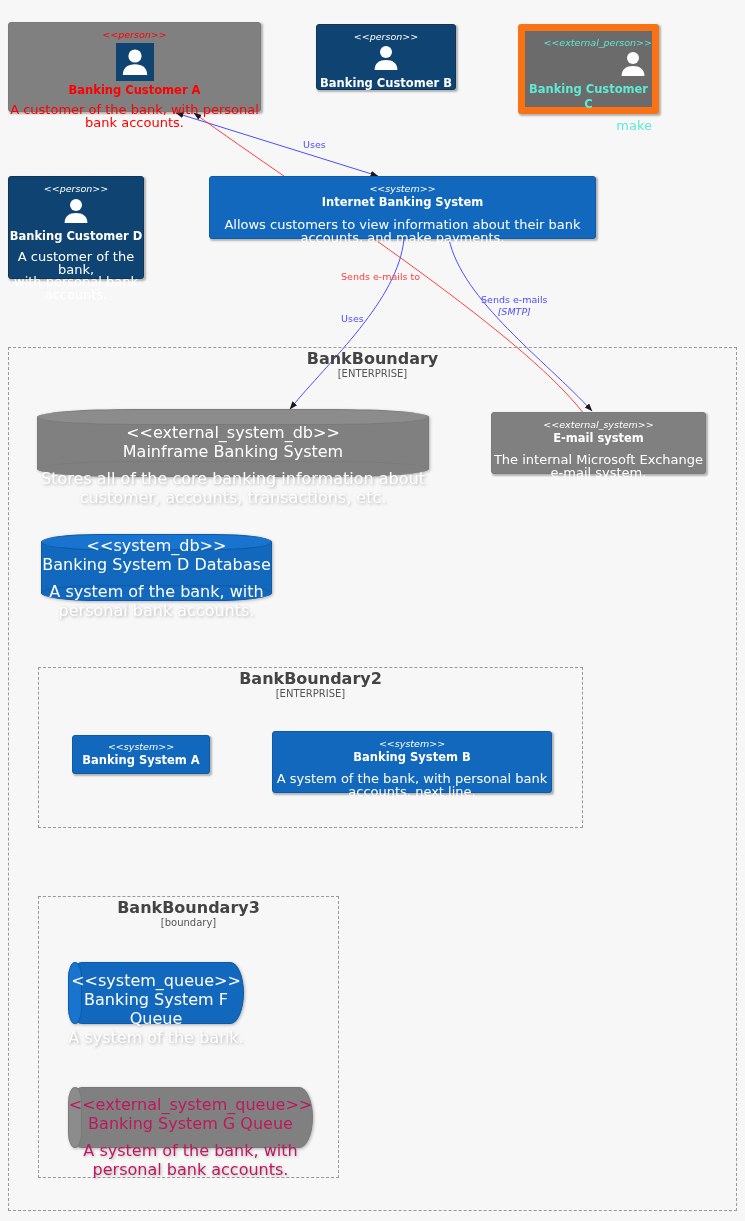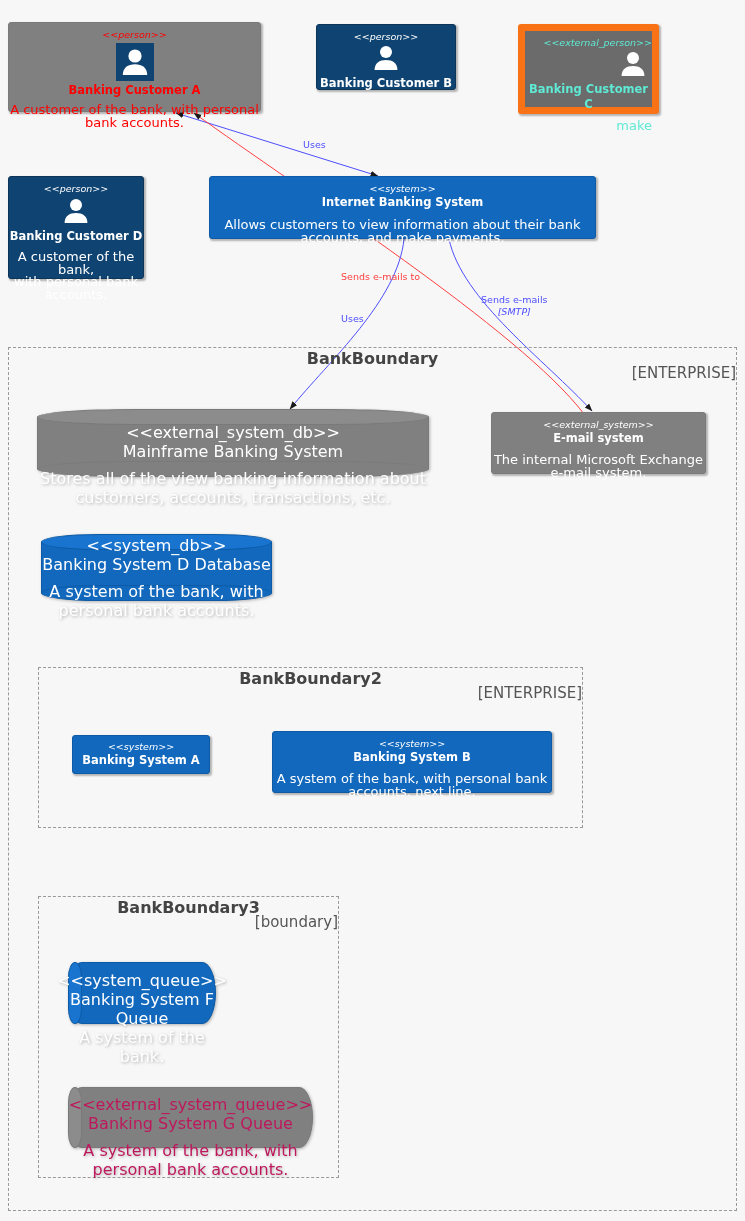--- a/index.html
+++ b/index.html
@@ -36,25 +36,24 @@
     text-align: center;
     color: #444444;
   }
   .boundary-name {
     font-size: 16px;
     font-weight: bold;
     line-height: 15px;
     letter-spacing: 0px;
   }
   .boundary-type {
-    font-size: 15px;
+    font-size: 10px;
     font-weight: normal;
     line-height: 15px;
     color: #555555;
-    text-align: right;
   }
 
   
   .node {
     position: absolute;
     box-sizing: border-box;
     display: flex;
     flex-direction: column;
     align-items: center;
     justify-content: flex-start;
@@ -265,21 +264,21 @@
     </div>
   </div>
 
   <div class="cyl" style="left:37px; top:409px; width:392px; height:68px;">
     <div class="body" style="top:8px; bottom:8px; background:#808080; border-left:1px solid #7a7a7a; border-right:1px solid #7a7a7a;"></div>
     <div class="cap bot" style="background:#808080; border:1px solid #7a7a7a;"></div>
     <div class="cap top" style="background:#8c8c8c; border:1px solid #7a7a7a;"></div>
     <div class="cyl-content" style="padding-top:14px; color:#ffffff;">
       <div class="stereo">&lt;&lt;external_system_db&gt;&gt;</div>
       <div class="title">Mainframe Banking System</div>
-      <div class="desc" style="margin-top:8px;">Stores all of the view banking information about customers, accounts, transactions, etc.</div>
+      <div class="desc" style="margin-top:8px;">Stores all of the core banking information about customer, accounts, transactions, etc.</div>
     </div>
   </div>
 
   <div class="node rect fill-grey" style="left:491px; top:412px; width:215px; height:62px; padding-top:6px;">
     <div class="stereo">&lt;&lt;external_system&gt;&gt;</div>
     <div class="title">E-mail system</div>
     <div class="desc" style="margin-top:8px;">The internal Microsoft Exchange e-mail system.</div>
   </div>
 
   <div class="cyl" style="left:41px; top:534px; width:231px; height:67px;">
@@ -311,21 +310,21 @@
     <div class="desc" style="margin-top:8px;">A system of the bank, with personal bank accounts. next line.</div>
   </div>
 
   <div class="boundary" style="left:38px; top:896px; width:301px; height:282px;">
     <div class="boundary-label" style="top:3px;">
       <div class="boundary-name">BankBoundary3</div>
       <div class="boundary-type">[boundary]</div>
     </div>
   </div>
 
-  <div class="queue" style="left:68px; top:962px; width:148px; height:62px;">
+  <div class="queue" style="left:68px; top:962px; width:176px; height:62px;">
     <div class="qbody" style="background:#1168bd; border:1px solid #0d5ba6;"></div>
     <div class="qcap" style="left:0; background:#1874cf; border:1px solid #0d5ba6;"></div>
     <div class="queue-content" style="padding-top:9px; color:#ffffff;">
       <div class="stereo">&lt;&lt;system_queue&gt;&gt;</div>
       <div class="title">Banking System F Queue</div>
       <div class="desc" style="">A system of the bank.</div>
     </div>
   </div>
 
   <div class="queue" style="left:68px; top:1087px; width:245px; height:61px;">

